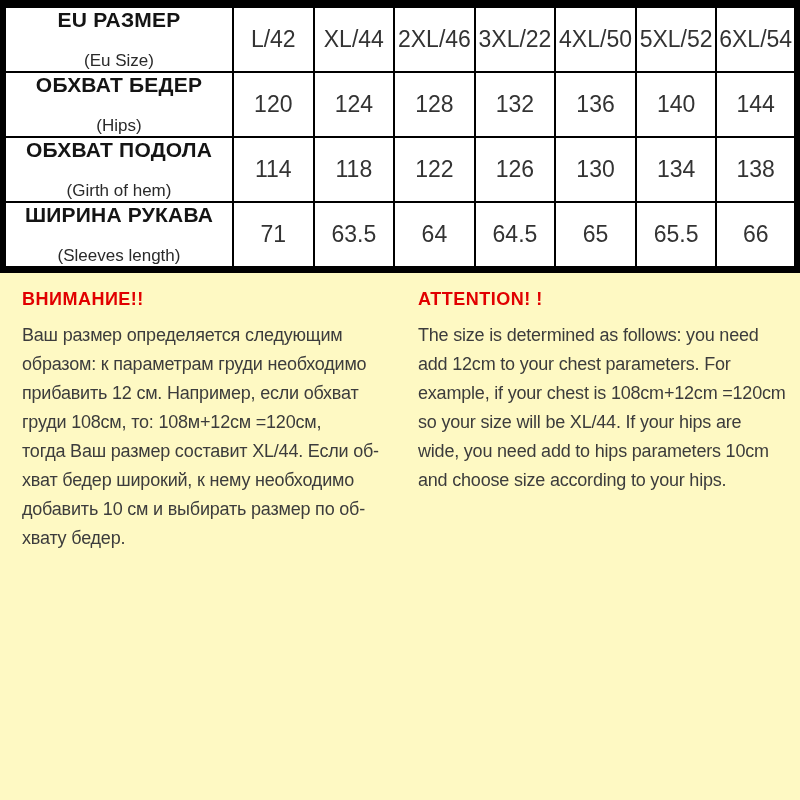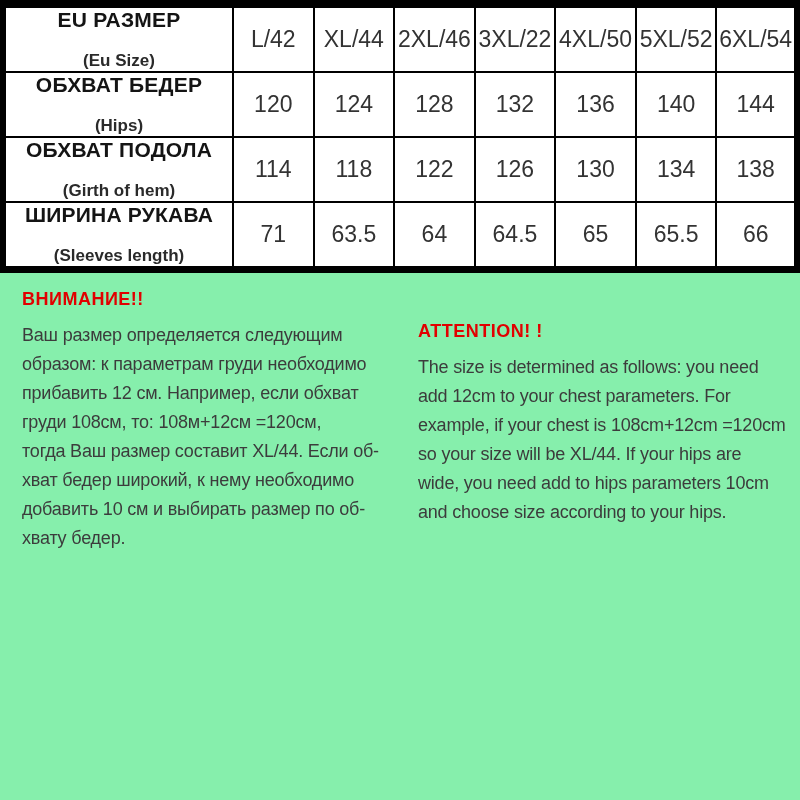--- a/index.html
+++ b/index.html
@@ -7,21 +7,21 @@
     padding: 0;
     background: #ffffff;
     width: 800px;
     height: 800px;
     font-family: "Liberation Sans", sans-serif;
     overflow: hidden;
   }
   .page {
     width: 800px;
     height: 800px;
-    background: #86efac;
+    background: #fef9c3;
   }
   
   table.size-table {
     border-collapse: collapse;
     table-layout: fixed;
     width: 800px;
     background: #ffffff;
   }
   table.size-table {
     border: 6px solid #000000;
@@ -41,21 +41,21 @@
     width: 226px;
   }
   .row-label {
     font-weight: bold;
     font-size: 21px;
     line-height: 24px;
     color: #141414;
     letter-spacing: 0.2px;
   }
   .row-sublabel {
-    font-weight: bold;
+    font-weight: normal;
     font-size: 17px;
     line-height: 21px;
     color: #2a2a2a;
     margin-top: 18px;
   }
   td.val {
     font-size: 23px;
     color: #333333;
     font-weight: normal;
   }
@@ -152,21 +152,21 @@
       <div class="note-body">Ваш размер определяется следующим
 образом: к параметрам груди необходимо
 прибавить 12 см. Например, если обхват
 груди  108см, то: 108м+12см =120см,
 тогда Ваш размер составит XL/44. Если об-
 хват бедер широкий, к нему необходимо
 добавить 10 см и выбирать размер по об-
 хвату бедер.</div>
     </div>
     <div class="note">
-      <h2 class="note-heading" style="color: rgb(225, 0, 0); margin-top: 32px;">ATTENTION! !</h2>
+      <h2 class="note-heading" style="color: rgb(225, 0, 0);">ATTENTION! !</h2>
       <div class="note-body">The size is determined as follows: you need
 add 12cm to your chest parameters. For
 example, if your chest is 108cm+12cm =120cm
 so your size will be XL/44. If your hips are
 wide, you need add to hips parameters 10cm
 and choose size according to your hips.</div>
     </div>
   </div>
 
 </div>

